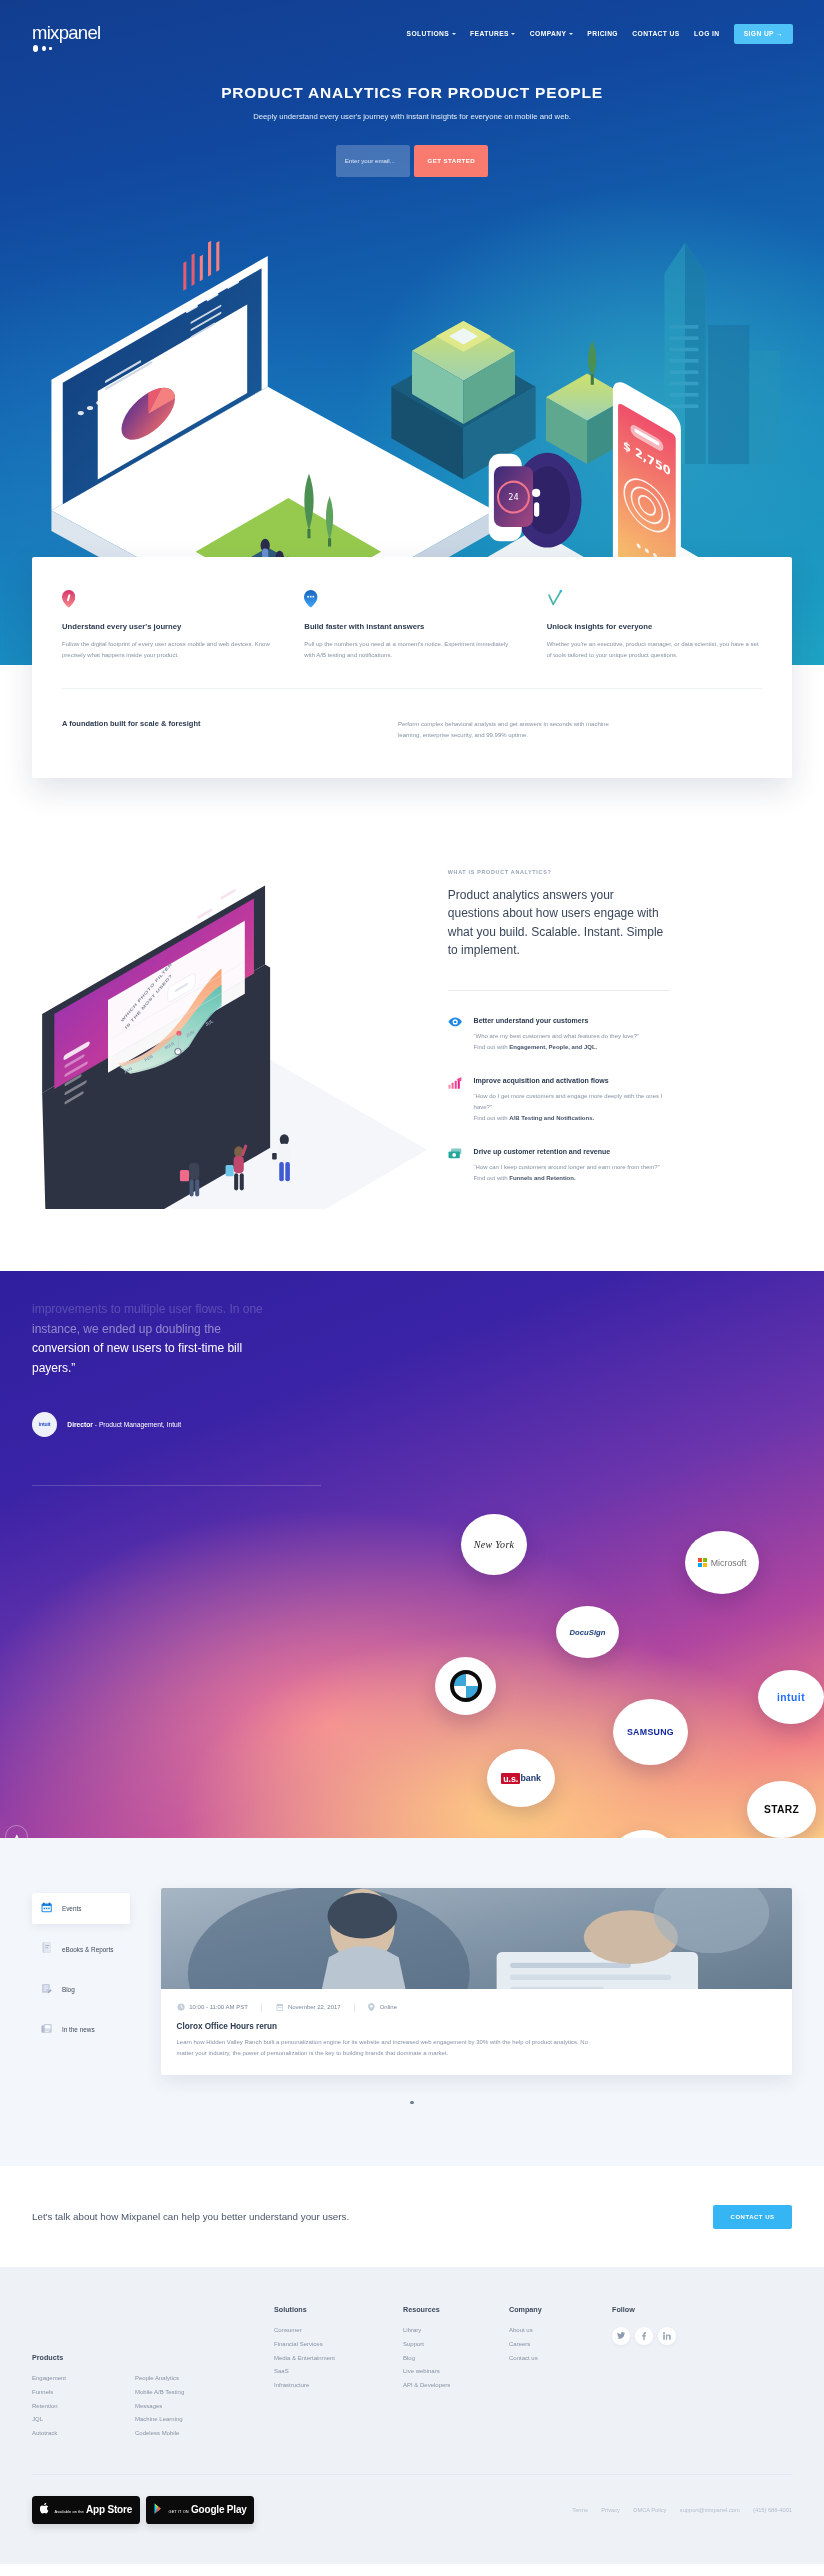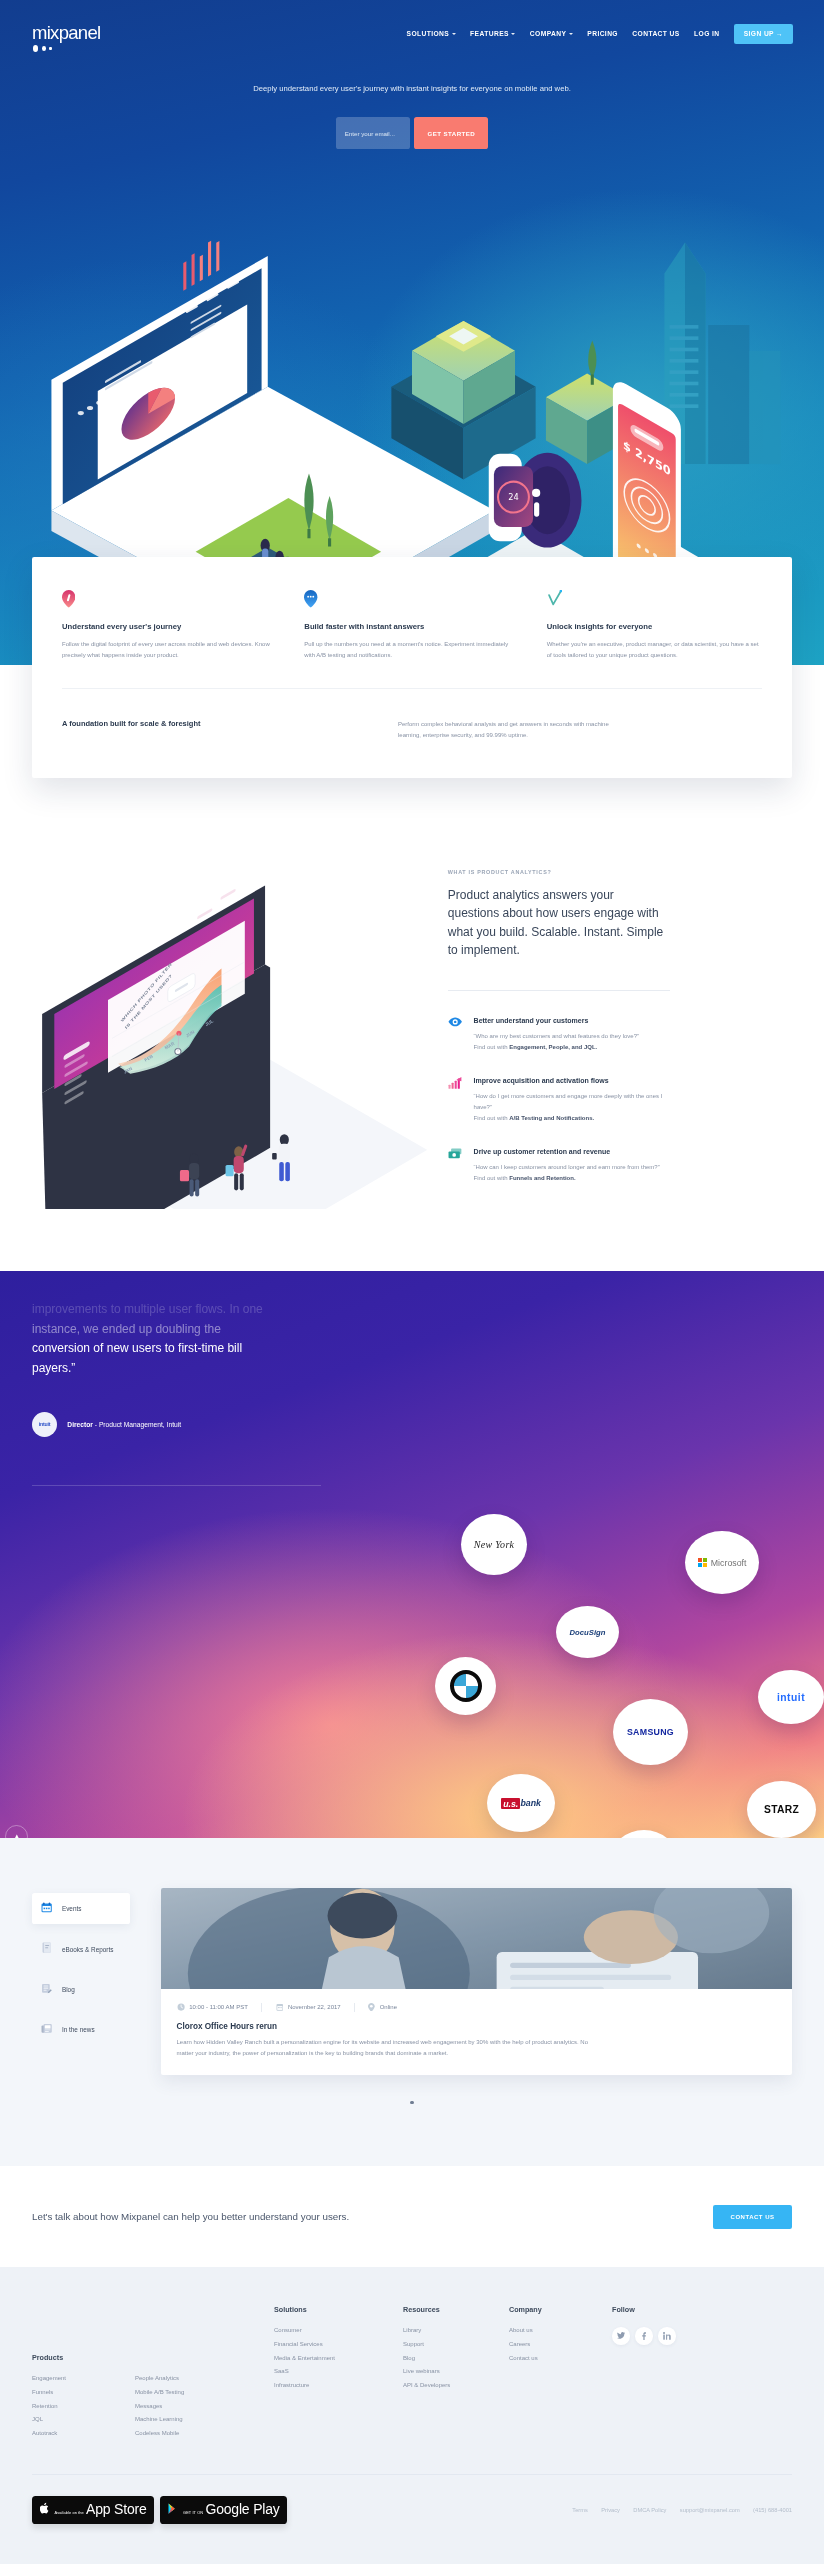--- a/index.html
+++ b/index.html
@@ -209,21 +209,21 @@
     box-shadow:0 1px 3.6px rgba(50,70,110,.07);
   }
   .frule { height:0.5px; background:#e2e8f0; margin:30px 0 21.6px; }
   .fbot { display:flex; align-items:center; justify-content:space-between; padding-bottom:40px; }
   .stores { display:flex; gap:6.2px; }
   .store {
     height:28px; background:#0b0b0b; border-radius:3.6px; display:flex; align-items:center;
     gap:4.6px; padding:0 7.7px; cursor:pointer; box-shadow:0 3.1px 7.2px rgba(0,0,0,.12);
   }
   .store .s-sm { font-size:3.9px; color:#fff; letter-spacing:0.1px; line-height:1.1; }
-  .store .s-lg { font-size:14px; color:#fff; font-weight:400; line-height:1.1; letter-spacing:-0.2px; }
+  .store .s-lg { font-size:10px; color:#fff; font-weight:700; line-height:1.1; letter-spacing:-0.2px; }
   .legal { display:flex; align-items:center; gap:13.4px; }
   .legal span { font-size:5.7px; color:#b3bdcb; cursor:pointer; }
 </style>
 </head>
 <body>
 
 <div class="page">
 
   <section class="hero">
 
@@ -250,20 +250,21 @@
             <i class="caret"></i>
           </div>
         <div class="nav-link">Pricing</div>
         <div class="nav-link">Contact Us</div>
         <div class="nav-link">Log In</div>
         <button class="btn-signup">Sign up →</button>
       </div>
     </nav>
 
     <div class="hero-copy">
+      <h1 class="hero-title">Product Analytics for Product People</h1>
       <p class="hero-sub">Deeply understand every user's journey with instant insights for everyone on mobile and web.</p>
       <div class="hero-form">
         <input class="email-input" placeholder="Enter your email..." style="">
         <button class="btn-getstarted">Get started</button>
       </div>
     </div>
 
     <div class="iso">
       <svg viewBox="0 0 1600 860" preserveAspectRatio="xMidYMid slice">
         <defs>
@@ -702,21 +703,21 @@
       </div>
 
       <div class="bub" style="left:758px;top:399px;width:66px;height:54px;">
         <span class="bub-txt" style="font-size:10.3px;color:#236cff;letter-spacing:0.5px;font-weight:700;">intuit</span>
       </div>
 
       <div class="bub" style="left:613px;top:428px;width:75px;height:66px;">
         <span class="bub-txt" style="font-size:8.8px;color:#1428a0;letter-spacing:0.3px;font-weight:700;">SAMSUNG</span>
       </div>
 
-      <div class="bub" style="left:487px;top:503px;width:68px;height:58px;font-style:italic;">
+      <div class="bub" style="left:487px;top:478px;width:68px;height:58px;">
         <span class="bub-txt" style="font-size:8.8px;font-weight:700;">
           <span style="background:#c8102e;color:#fff;padding:0.5px 2.1px;border-radius:1px;">u.s.</span><span style="color:#1c3a6e;">bank</span>
         </span>
       </div>
 
       <div class="bub" style="left:747px;top:510px;width:69px;height:57px;">
         <span class="bub-txt" style="font-size:10.3px;color:#0b0b0b;letter-spacing:0.3px;font-weight:700;">STARZ</span>
       </div>
 
       <div class="bub" style="left:611px;top:559px;width:66px;height:57px;gap:3.6px;">

